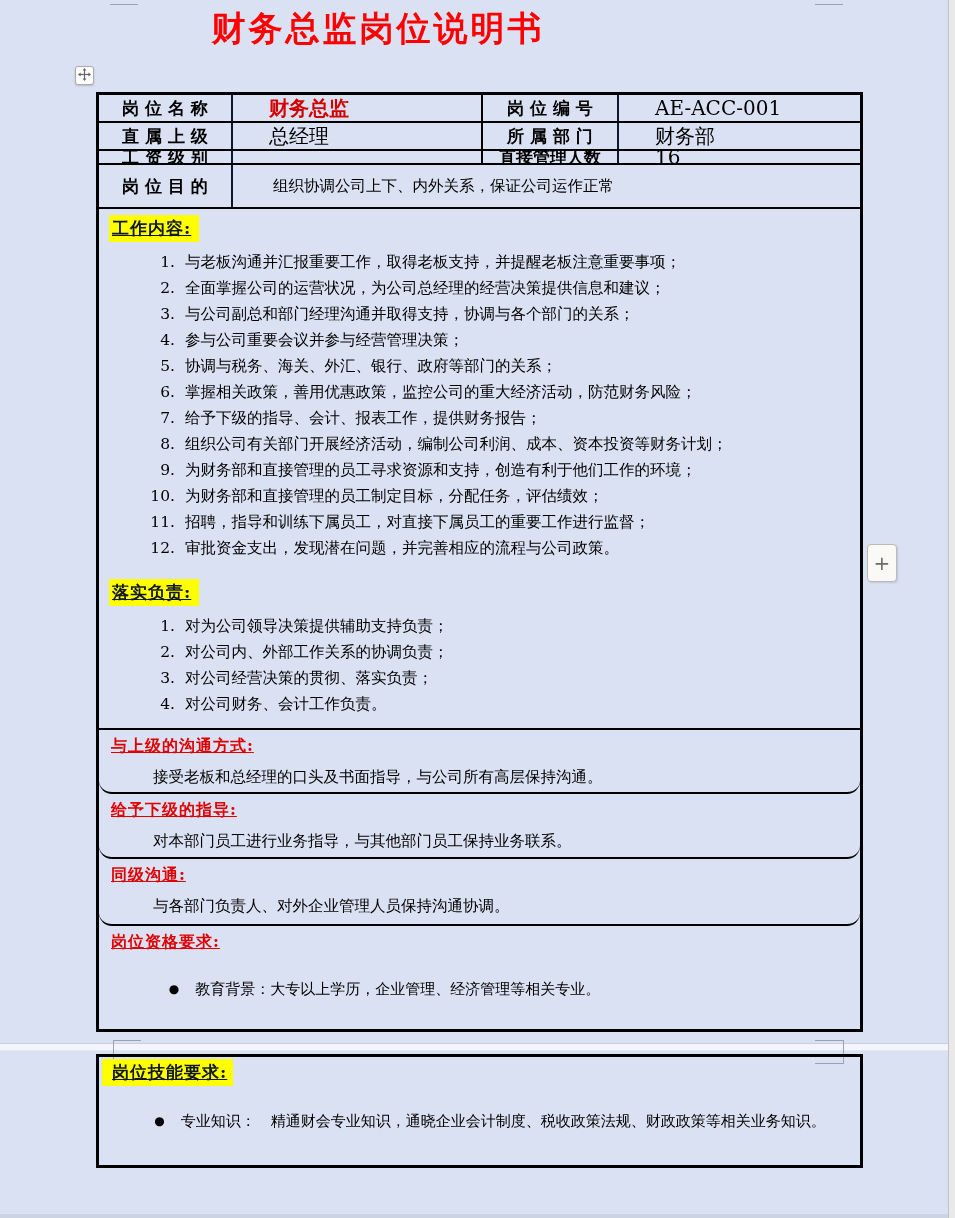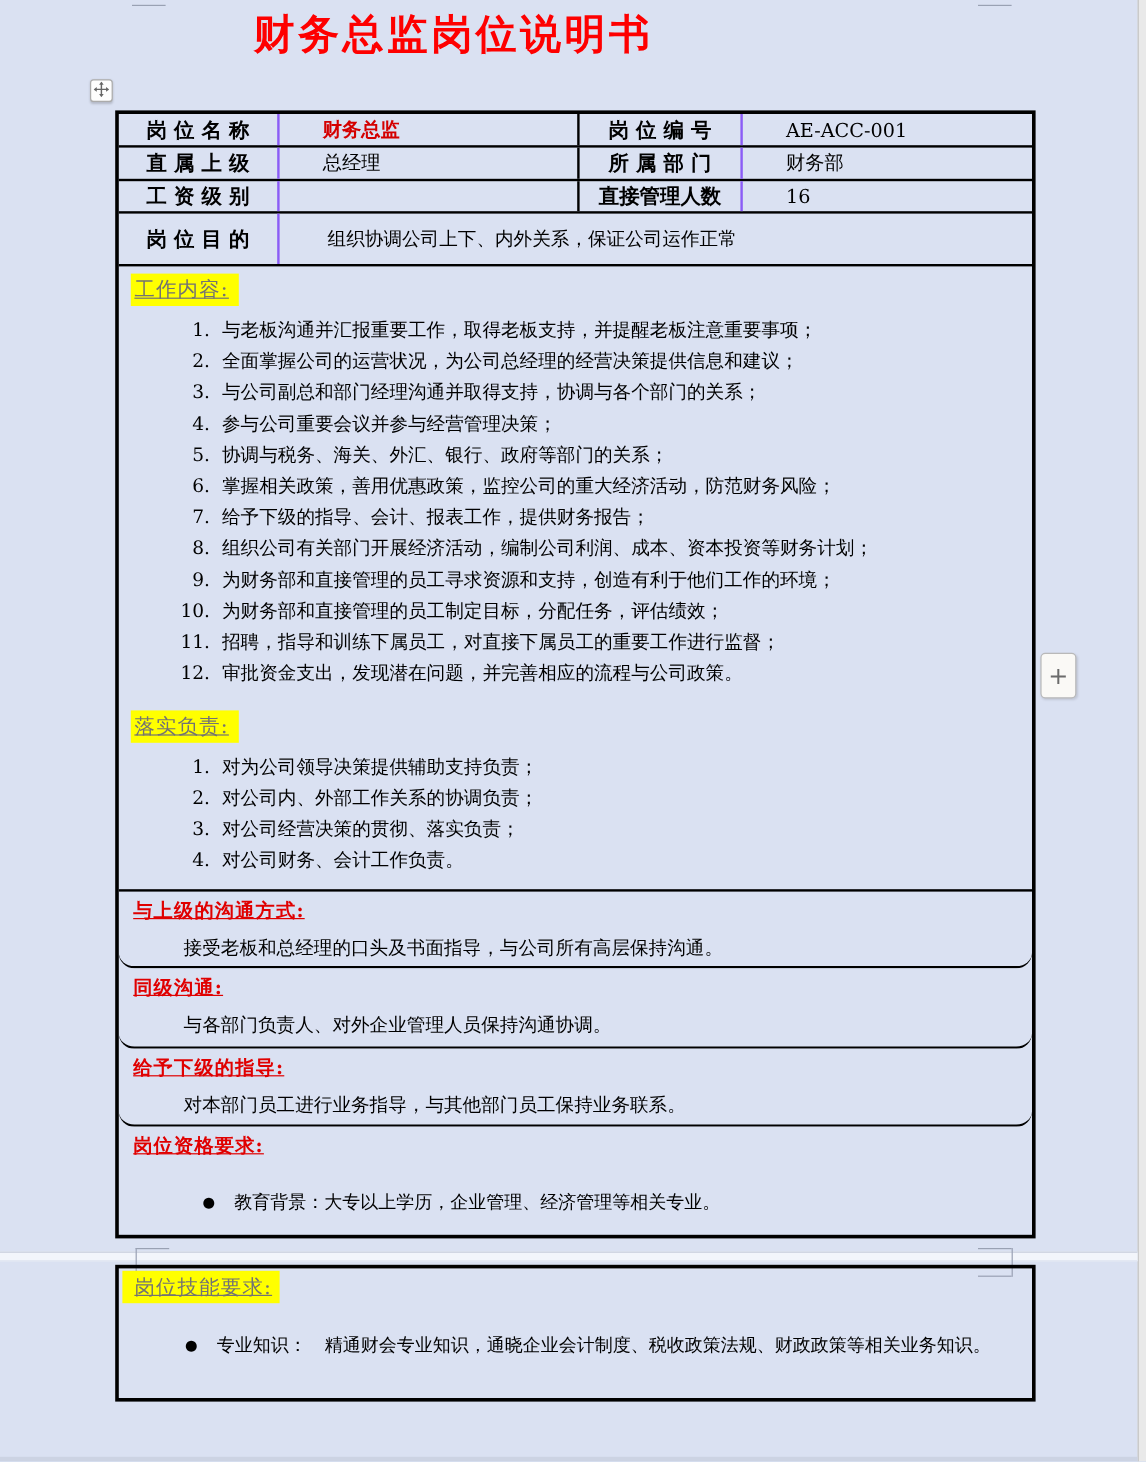--- a/index.html
+++ b/index.html
@@ -42,34 +42,34 @@
     color:#6b6b6b; font-size:20px; font-family:"DejaVu Sans","Liberation Sans",sans-serif;
     box-shadow:1px 1px 2px rgba(0,0,0,.12); cursor:pointer;
   }
   
   .jd-table {
     position:absolute; left:96px; top:92px; width:767px; height:940px;
     border:3px solid #000; background:transparent;
   }
   .row { border-bottom:2px solid #000; }
   .grid-row { display:grid; grid-template-columns:134px 250px 136px 1fr; height:28px; }
-  .grid-row.h27 { height:27px; }
+  .grid-row.h27 { height:14px; }
   .cell { display:flex; align-items:center; overflow:hidden; }
-  .cell.lab { justify-content:center; font-weight:bold; font-size:17px; border-right:2px solid #8b5cf6; }
-  .cell.val { font-size:16px; padding-left:36px; }
+  .cell.lab { justify-content:center; font-weight:bold; font-size:17px; border-right:2px solid #0f172a; }
+  .cell.val { font-size:20px; padding-left:36px; }
   .cell.val.vborder { border-right:2px solid #000; }
   .red-bold { color:#d40000; font-weight:bold; padding-left:46px; }
   .purpose-row { display:grid; grid-template-columns:134px 1fr; height:44px; }
   .purpose-row .lab { height:100%; }
   .purpose-row .val { font-size:15.5px; padding-left:40px; }
   
   .content-cell { height:521px; padding:6px 8px 0 10px; overflow:hidden; }
   .hl-heading {
-    display:inline-block; background:#ffff00; color:#737373;
-    font-weight:normal; font-size:17px; padding:2px 8px 2px 3px;
+    display:inline-block; background:#ffff00; color:#0f172a;
+    font-weight:bold; font-size:17px; padding:2px 8px 2px 3px;
     text-decoration:underline; letter-spacing:1px;
   }
   .hl-heading.second { margin-top:18px; }
   .num-list { margin-top:7px; }
   .num-item { line-height:26px; font-size:15.5px; white-space:nowrap; }
   .num-item .num { display:inline-block; width:66px; text-align:right; margin-right:10px; }
   
   .sec { padding:6px 8px 0 12px; overflow:hidden;border-radius:13px; }
   .sec-1 { height:64px; } .sec-2 { height:67px; } .sec-3 { height:65px; }
   .sec-heading {
@@ -226,30 +226,30 @@
           <span class="num">4.</span><span>对公司财务、会计工作负责。</span>
         </div>
       </div>
   </div>
 
   <div class="row sec sec-1">
     <span class="sec-heading">与上级的沟通方式:</span>
     <div class="sec-body">接受老板和总经理的口头及书面指导，与公司所有高层保持沟通。</div>
   </div>
 
+  <div class="row sec sec-3">
+    <span class="sec-heading">给予下级的指导:</span>
+    <div class="sec-body">对本部门员工进行业务指导，与其他部门员工保持业务联系。</div>
+  </div>
+
   <div class="row sec sec-2">
     <span class="sec-heading">同级沟通:</span>
     <div class="sec-body">与各部门负责人、对外企业管理人员保持沟通协调。</div>
   </div>
 
-  <div class="row sec sec-3">
-    <span class="sec-heading">给予下级的指导:</span>
-    <div class="sec-body">对本部门员工进行业务指导，与其他部门员工保持业务联系。</div>
-  </div>
-
   <div class="row qual">
     <span class="sec-heading">岗位资格要求:</span>
     <div>
 
         <div class="bullet-line">
           <span class="dot">●</span><span>教育背景：大专以上学历，企业管理、经济管理等相关专业。</span>
         </div>
 
         <div class="bullet-line">
           

